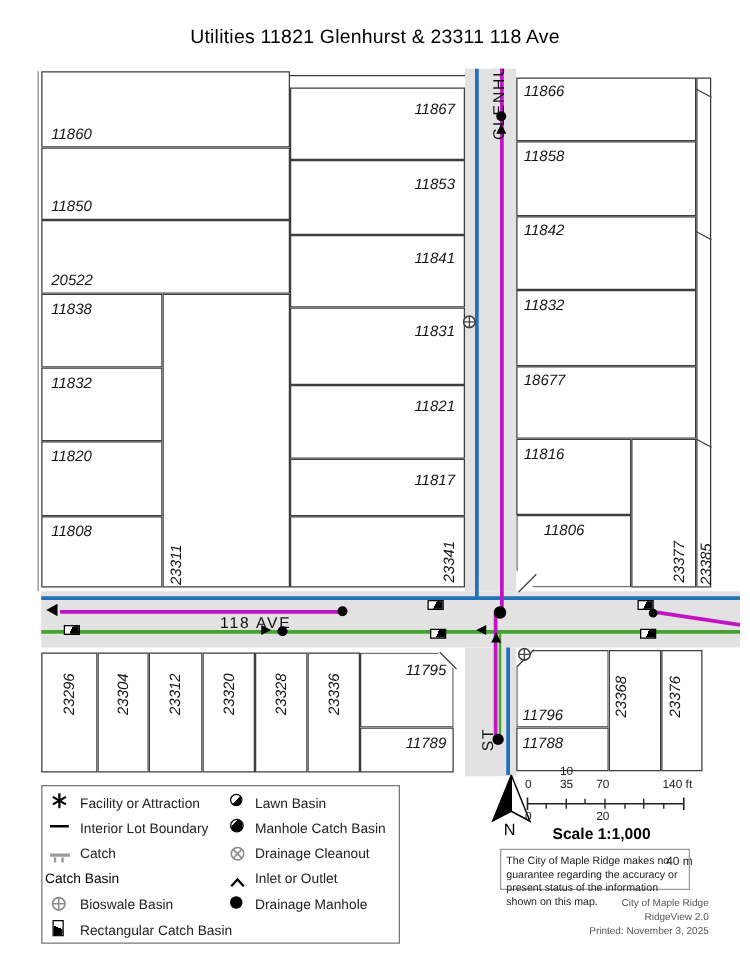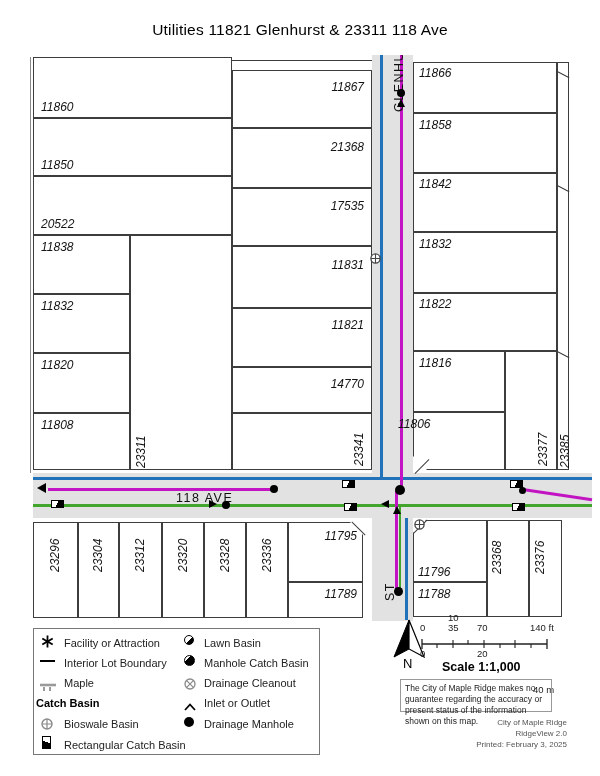--- a/index.html
+++ b/index.html
@@ -23,21 +23,21 @@
   .rcb{position:absolute;width:13px;height:8px;border:1px solid #000;box-sizing:border-box;
        background:linear-gradient(115deg,#fff 46%,#000 46%)}
   .tri{position:absolute;width:0;height:0}
   .chamfer{position:absolute;height:0;border-top:1.3px solid #3d3d3d}
   .tick{position:absolute;height:0;border-top:1px solid #3d3d3d;width:14px;transform:rotate(28deg)}
   .bioswale{position:absolute}
   
   .legendbox{position:absolute;left:33px;top:628px;width:287px;height:127px;
              border:1px solid #777;background:#fff;box-sizing:border-box}
   .litem{position:absolute;font-size:11px;color:#222;white-space:nowrap}
-  .lhead{position:absolute;font-size:11px;font-weight:bold;color:#000}
+  .lhead{position:absolute;font-size:11px;font-weight:normal;color:#000}
   .licon{position:absolute}
   .circ{border-radius:50%;box-sizing:border-box}
   
   .sclabel{position:absolute;font-size:9.5px;color:#222;white-space:nowrap}
   .scaletext{position:absolute;font-size:12.5px;font-weight:bold;color:#000;white-space:nowrap}
   .northN{position:absolute;font-size:13px;color:#000}
   .disc{position:absolute;left:400px;top:679px;width:152px;height:33px;border:1px solid #999;
         box-sizing:border-box;padding:3px 4px;font-size:8.5px;line-height:1.3;color:#222}
   .credit{position:absolute;right:33px;font-size:8px;color:#555;text-align:right;white-space:nowrap}
   .clip{position:absolute;overflow:hidden}
@@ -144,33 +144,33 @@
 
 <span class="lbl" style="left:41px;top:100px">11860</span>
 <span class="lbl" style="left:41px;top:158px">11850</span>
 <span class="lbl" style="left:41px;top:217px">20522</span>
 <span class="lbl" style="left:41px;top:240px">11838</span>
 <span class="lbl" style="left:41px;top:299px">11832</span>
 <span class="lbl" style="left:41px;top:358px">11820</span>
 <span class="lbl" style="left:41px;top:418px">11808</span>
 <span class="vlbl" style="left:134px;top:468px">23311</span>
 <div class="lbl rlbl" style="left:300px;top:80px;width:64px">11867</div>
-<div class="lbl rlbl" style="left:300px;top:140px;width:64px">21368</div>
-<div class="lbl rlbl" style="left:300px;top:199px;width:64px">17535</div>
+<div class="lbl rlbl" style="left:300px;top:140px;width:64px">11853</div>
+<div class="lbl rlbl" style="left:300px;top:199px;width:64px">11841</div>
 <div class="lbl rlbl" style="left:300px;top:258px;width:64px">11831</div>
 <div class="lbl rlbl" style="left:300px;top:318px;width:64px">11821</div>
-<div class="lbl rlbl" style="left:300px;top:377px;width:64px">14770</div>
+<div class="lbl rlbl" style="left:300px;top:377px;width:64px">11817</div>
 <span class="vlbl" style="left:352px;top:466px">23341</span>
 <span class="lbl" style="left:419px;top:66px">11866</span>
 <span class="lbl" style="left:419px;top:118px">11858</span>
 <span class="lbl" style="left:419px;top:177px">11842</span>
 <span class="lbl" style="left:419px;top:237px">11832</span>
-<span class="lbl" style="left:419px;top:297px">11822</span>
+<span class="lbl" style="left:419px;top:297px">18677</span>
 <span class="lbl" style="left:419px;top:356px">11816</span>
-<span class="lbl" style="left:398px;top:417px">11806</span>
+<span class="lbl" style="left:435px;top:417px">11806</span>
 <span class="vlbl" style="left:536px;top:466px">23377</span>
 <span class="vlbl" style="left:558px;top:468px">23385</span>
 <span class="vlbl" style="left:48px;top:572px">23296</span>
 <span class="vlbl" style="left:91px;top:572px">23304</span>
 <span class="vlbl" style="left:133px;top:572px">23312</span>
 <span class="vlbl" style="left:176px;top:572px">23320</span>
 <span class="vlbl" style="left:218px;top:572px">23328</span>
 <span class="vlbl" style="left:260px;top:572px">23336</span>
 <div class="lbl rlbl" style="left:292px;top:529px;width:65px">11795</div>
 <div class="lbl rlbl" style="left:292px;top:587px;width:65px">11789</div>
@@ -190,21 +190,21 @@
       <circle cx="6.5" cy="6.5" r="1.8" fill="#000"></circle>
     </svg></div>
 <span class="litem" style="left:64px;top:637px">Facility or Attraction</span>
 <div class="licon" style="left:40px;top:660px;width:15px;height:2.4px;background:#000"></div>
 <span class="litem" style="left:64px;top:657px">Interior Lot Boundary</span>
 <div class="licon" style="left:40px;top:678px">
   <svg width="16" height="9">
       <path d="M0 2 H16" stroke="#9a9a9a" stroke-width="2.6"></path>
       <path d="M4 4 V8 M10 4 V8" stroke="#9a9a9a" stroke-width="2"></path>
     </svg></div>
-<span class="litem" style="left:64px;top:677px">Maple</span>
+<span class="litem" style="left:64px;top:677px">Catch</span>
 <span class="lhead" style="left:36px;top:697px">Catch Basin</span>
 <div class="licon" style="left:41px;top:716px">
   <svg width="12" height="12">
       <circle cx="6" cy="6" r="5" fill="#fff" stroke="#8a8a8a" stroke-width="1.4"></circle>
       <path d="M6 1 V11 M1 6 H11" stroke="#8a8a8a" stroke-width="1.2"></path>
     </svg></div>
 <span class="litem" style="left:64px;top:718px">Bioswale Basin</span>
 <div class="licon" style="left:42px;top:736px;width:9px;height:13px;border:1px solid #000;box-sizing:border-box;background:linear-gradient(200deg,#fff 46%,#000 46%)"></div>
 <span class="litem" style="left:64px;top:739px">Rectangular Catch Basin</span>
 
@@ -246,13 +246,13 @@
   </svg></div>
 <span class="sclabel" style="left:420px;top:648px">0</span>
 <span class="sclabel" style="left:448px;top:612px">10</span>
 <span class="sclabel" style="left:477px;top:648px">20</span>
 <span class="sclabel" style="left:533px;top:684px">40 m</span>
 <span class="scaletext" style="left:442px;top:660px">Scale 1:1,000</span>
 
 <div class="disc">The City of Maple Ridge makes no guarantee regarding the accuracy or present status of the information shown on this map.</div>
 <div class="credit" style="top:718px">City of Maple Ridge</div>
 <div class="credit" style="top:729px">RidgeView 2.0</div>
-<div class="credit" style="top:740px">Printed: February 3, 2025</div>
+<div class="credit" style="top:740px">Printed: November 3, 2025</div>
 
 </body></html>

